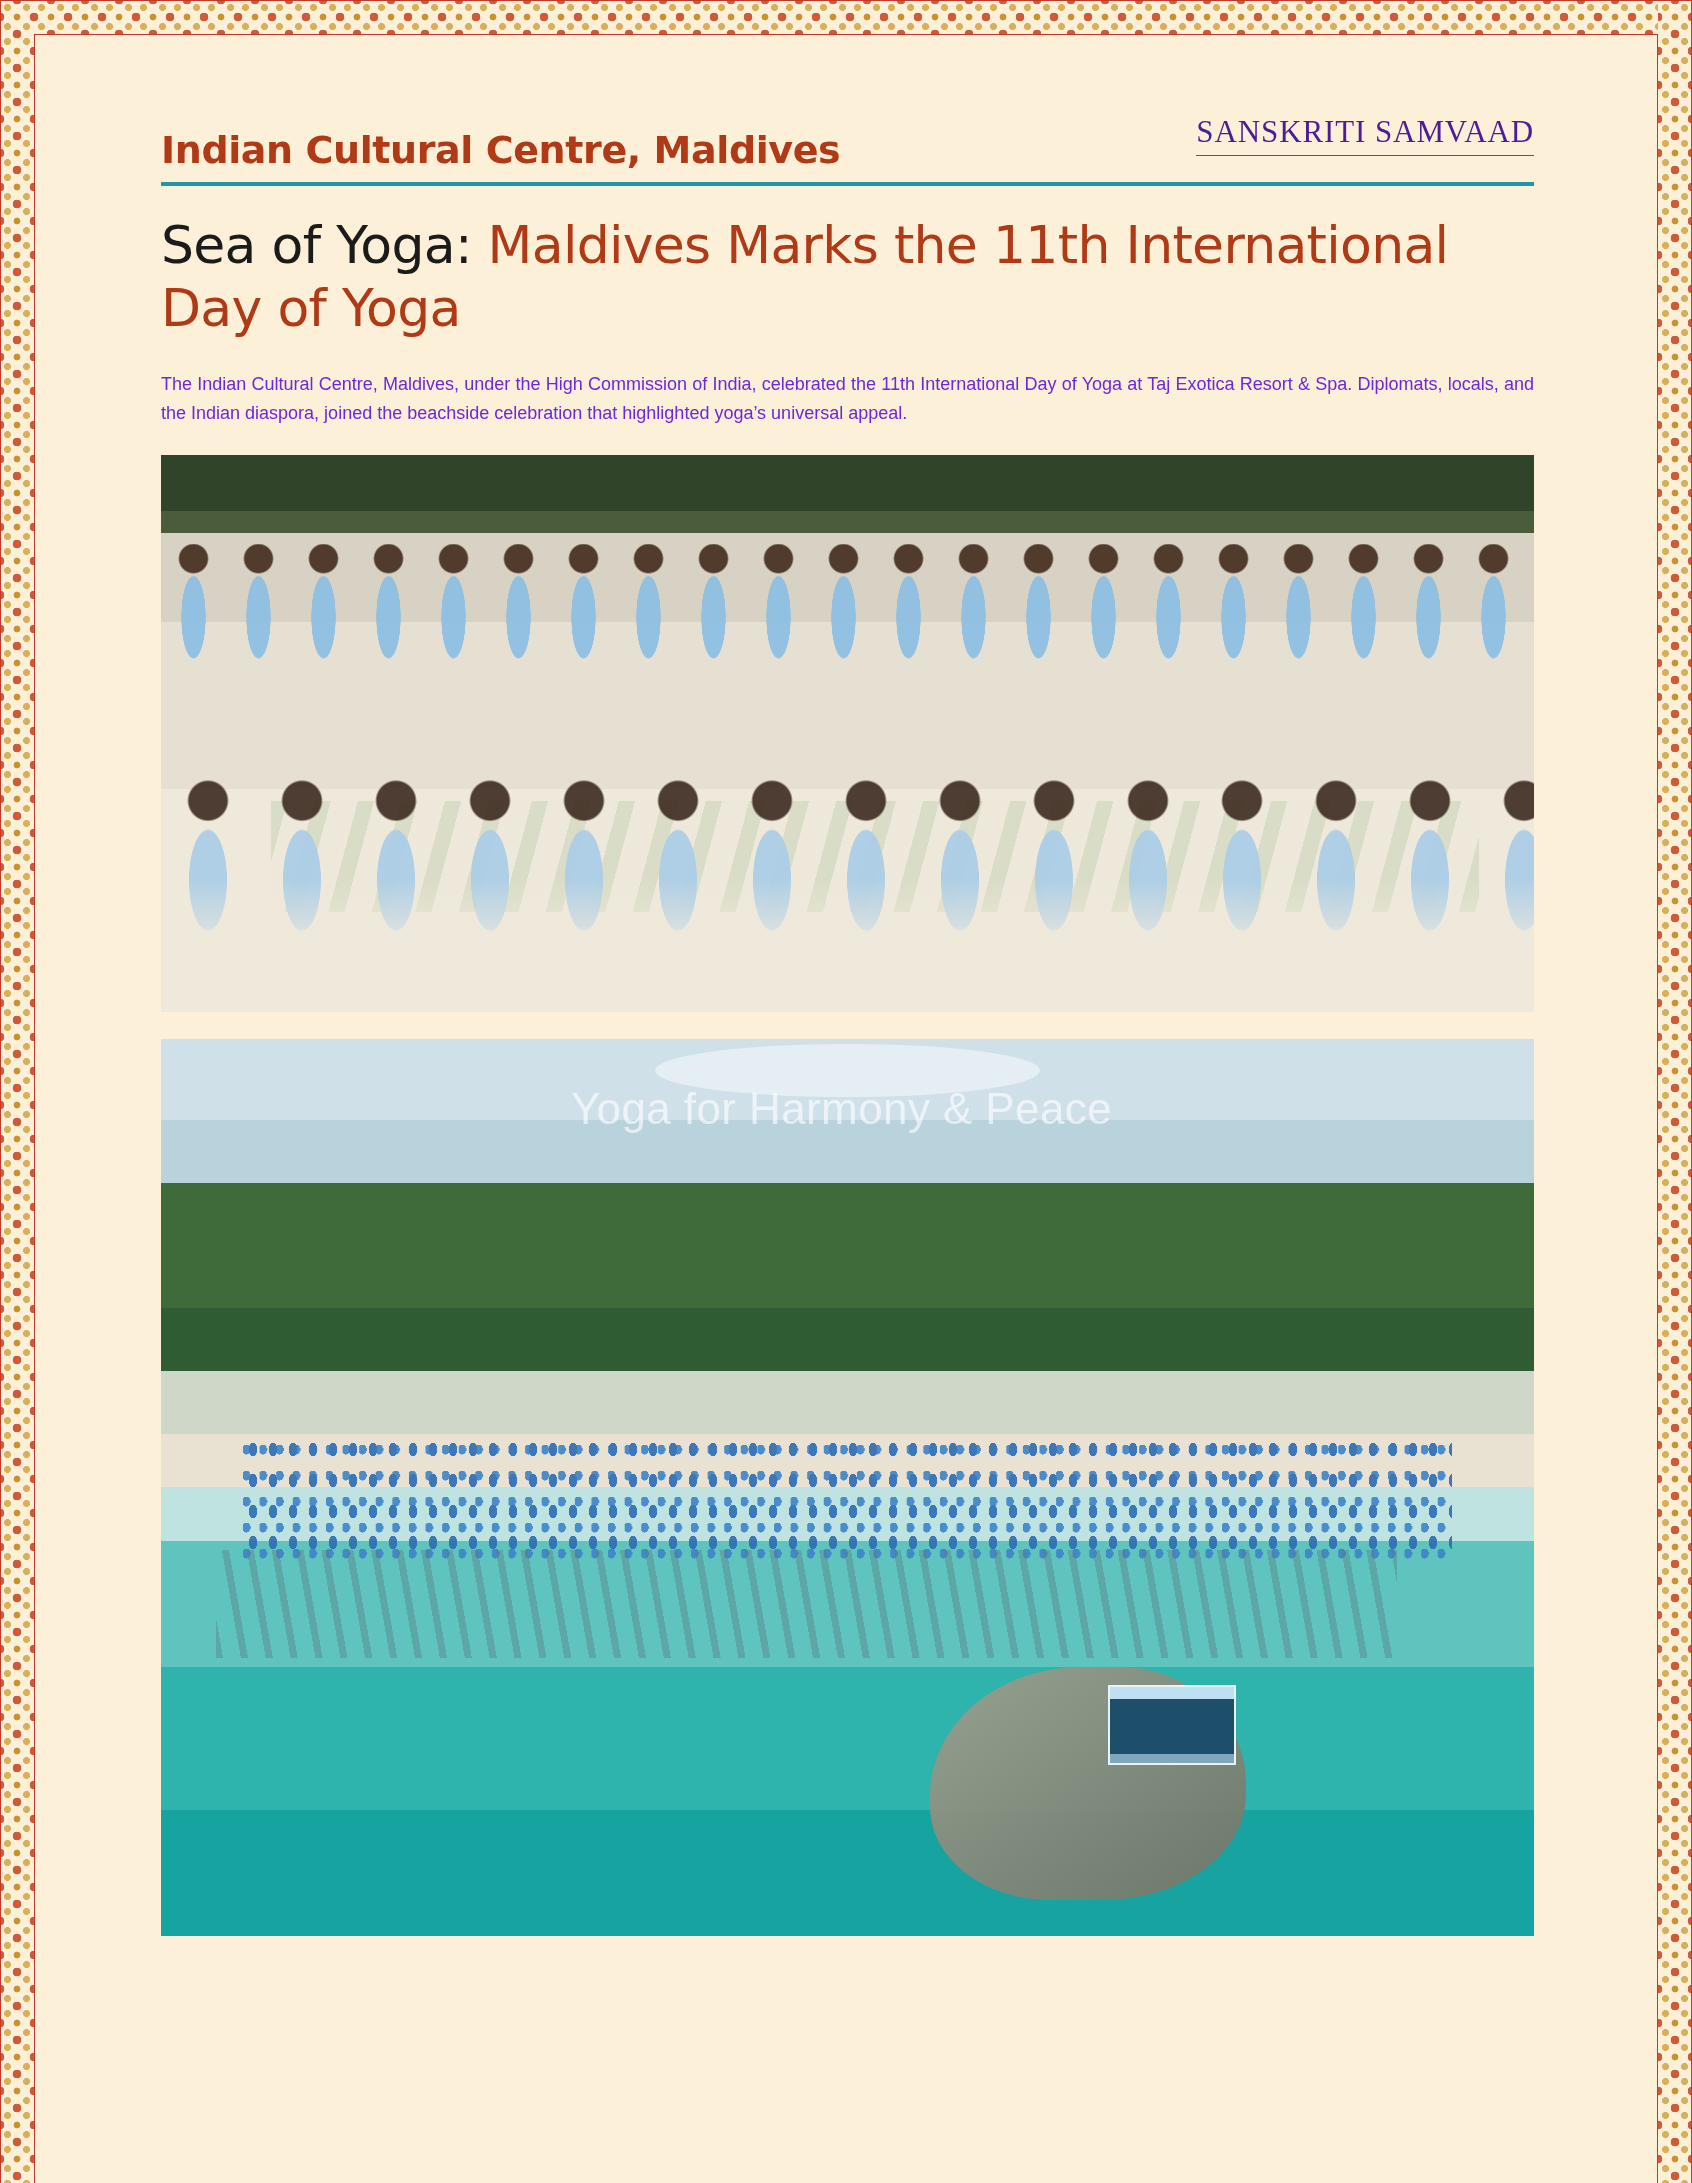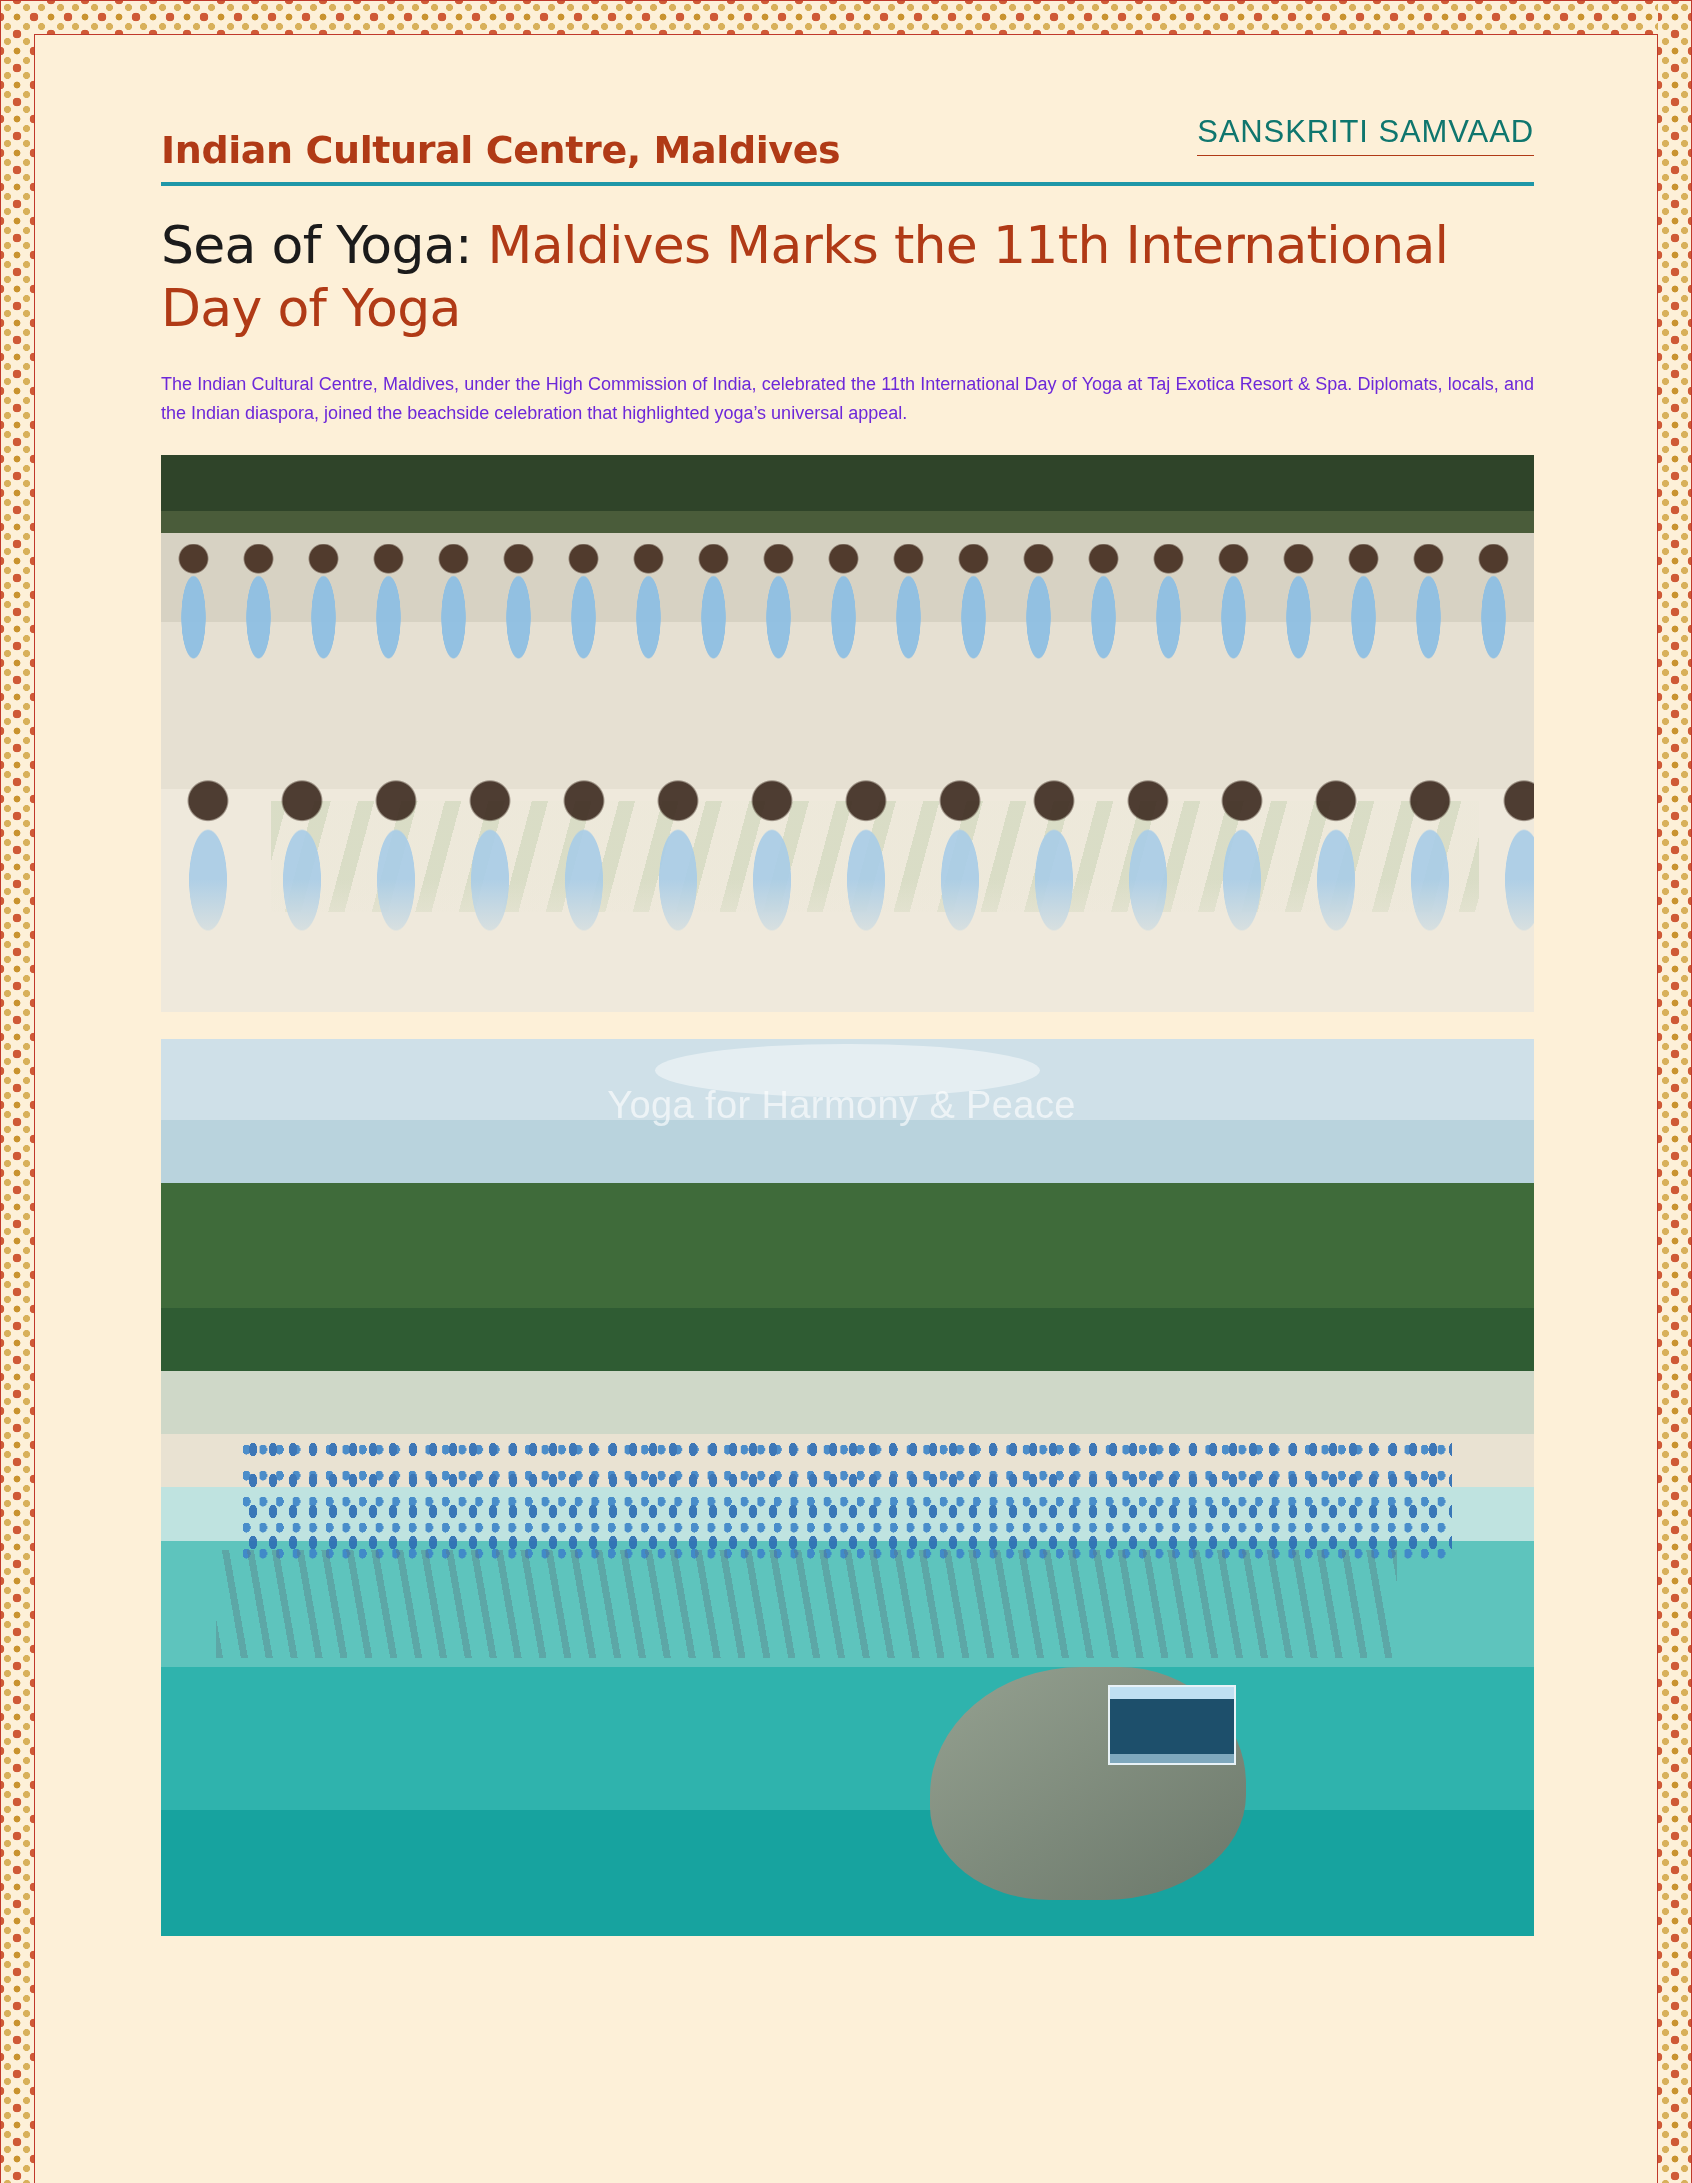--- a/index.html
+++ b/index.html
@@ -89,24 +89,24 @@
     color: #b03a16;
     white-space: nowrap;
   }
   .brand {
     position: absolute;
     right: 44px;
     top: 18.3px;
     text-align: right;
   }
   .brand-text {
-    font-family: Liberation Sans, sans-serif;
+    font-family: Liberation Serif, serif;
     font-size: 31px;
     letter-spacing: 0.9px;
-    color: #0f766e;
+    color: #4c1d95;
   }
   .brand-underline {
     margin-top: 4.4px;
     height: 1.7px;
     background: #b03a16;
     width: 100%;
   }
   .head-rule {
     position: absolute;
     left: 48px;
@@ -238,21 +238,21 @@
     background: linear-gradient(to bottom, #bfe0f2 0 16%, #1d4f6b 16% 88%, #7fa8bd 88% 100%);
     border: 2.6px solid #e8f2f7;
   }
   .watermark {
     position: absolute;
     left: 0;
     right: 12px;
     top: 5%;
     text-align: center;
     font-family: "Liberation Sans", sans-serif;
-    font-size: 38px;
+    font-size: 44px;
     color: rgba(255,255,255,0.62);
     letter-spacing: 0.4px;
   }
   .watermark-blob {
     position: absolute;
     left: 36%;
     top: 0.5%;
     width: 28%;
     height: 6%;
     background: rgba(255,255,255,0.45);

